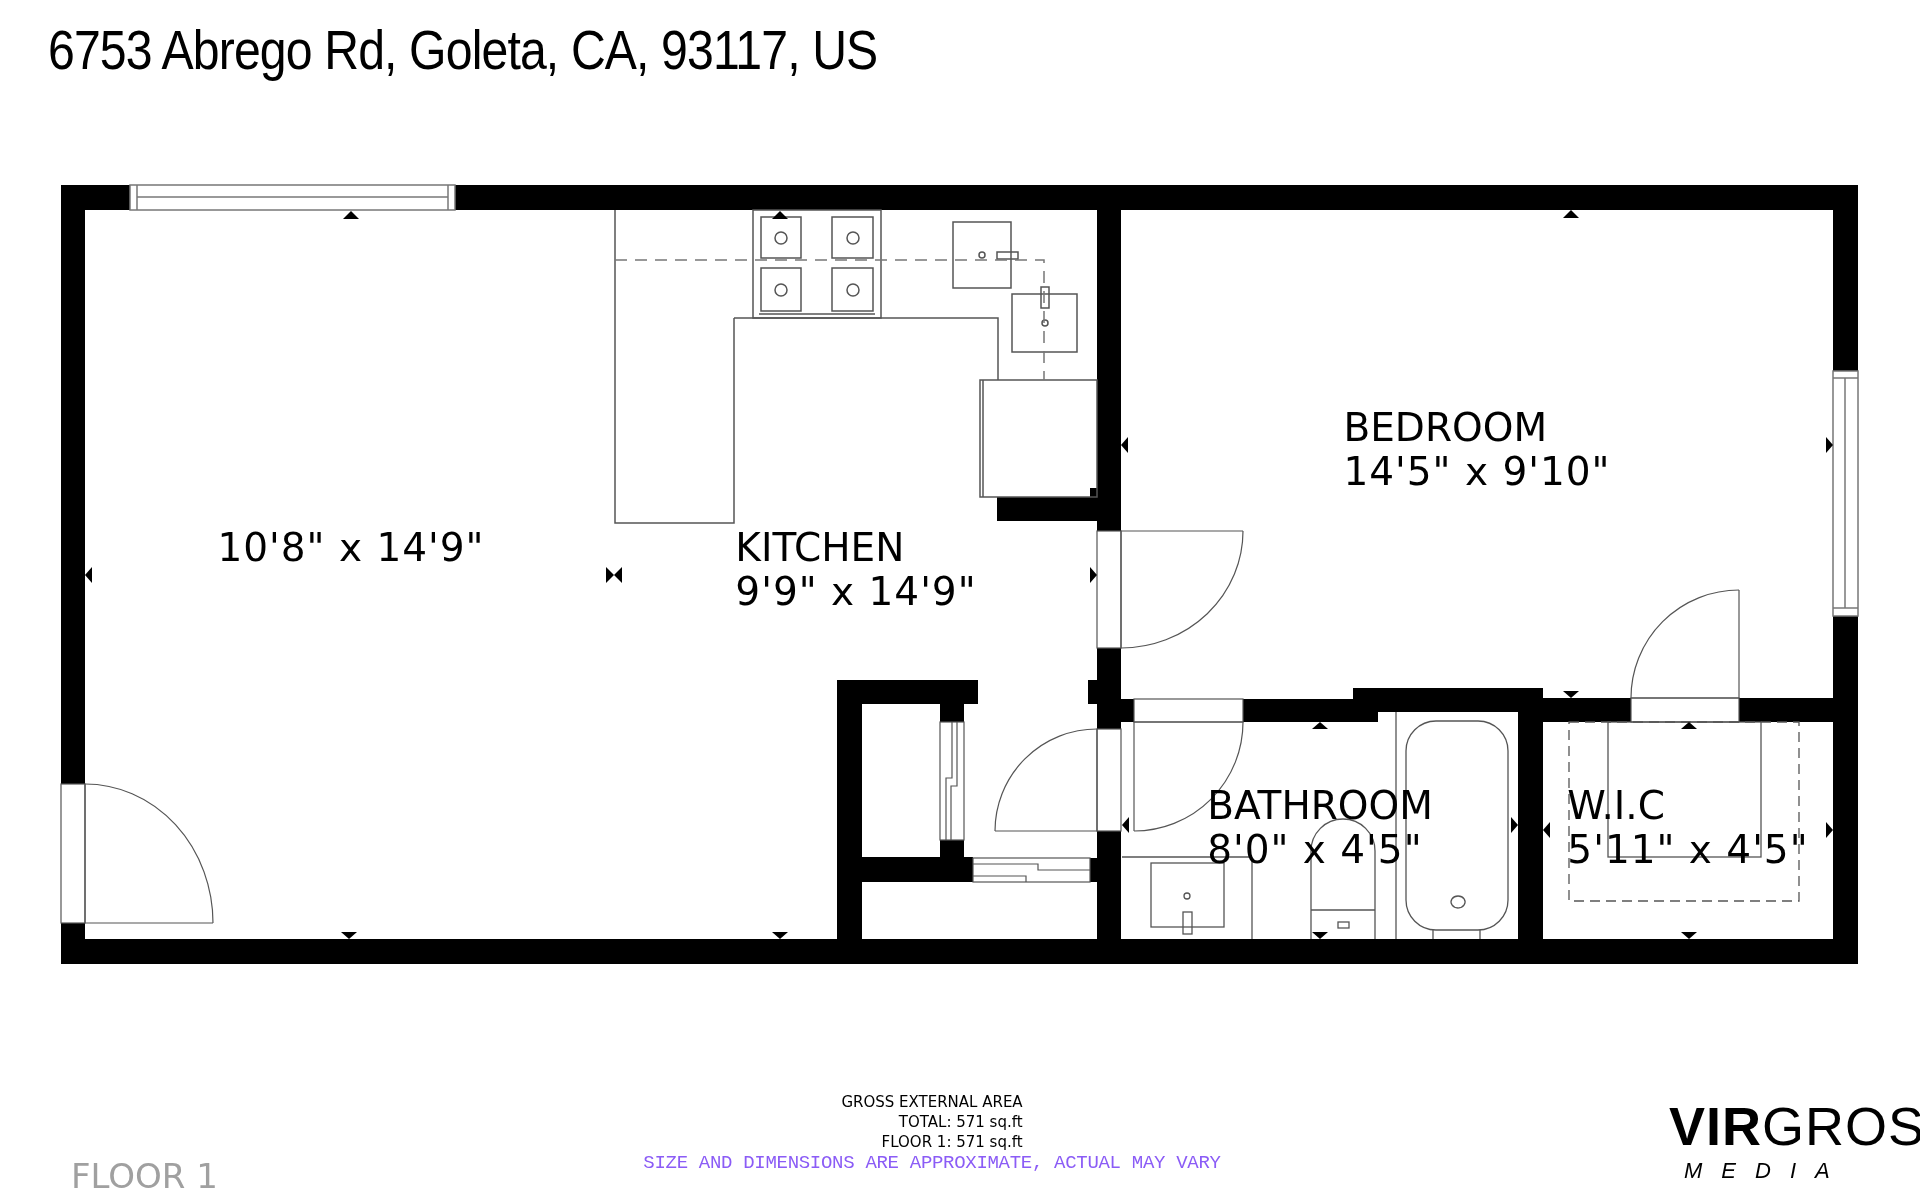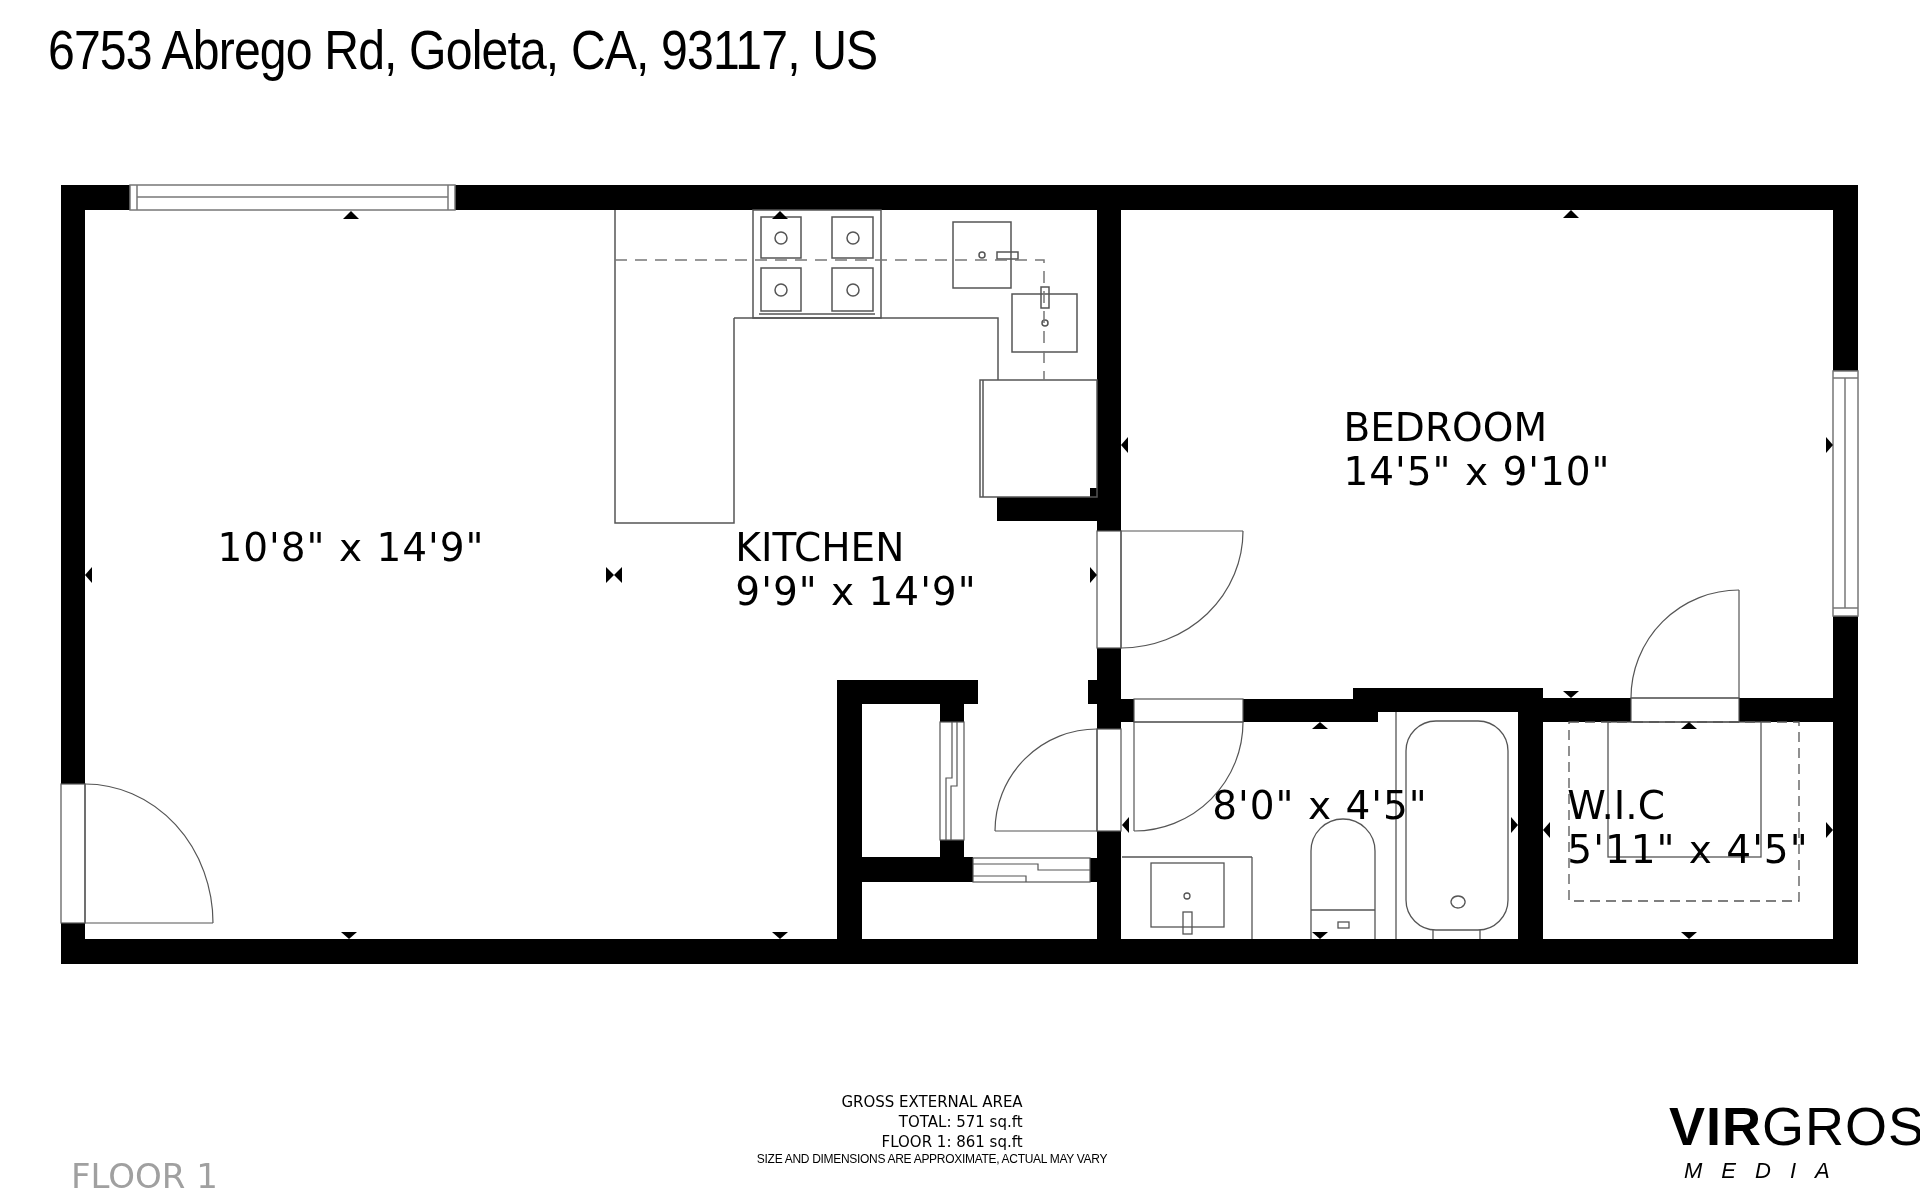--- a/index.html
+++ b/index.html
@@ -2,21 +2,21 @@
 <html><head>
 <meta charset="utf-8">
 <style>
   html, body { margin: 0; padding: 0; background: #ffffff; }
   body { width: 1920px; height: 1200px; position: relative; overflow: hidden; font-family: "DejaVu Sans", sans-serif; color: #000; }
   .title { position: absolute; left: 48px; top: 14px; font-family: "Liberation Sans", sans-serif; font-size: 56px; line-height: 72px; letter-spacing: -1px; white-space: nowrap; transform-origin: left center; transform: scaleX(0.86); }
   .plan { position: absolute; left: 0; top: 0; width: 1920px; height: 1000px; }
   .room-label { position: absolute; text-align: left; font-family: "DejaVu Sans", sans-serif; font-size: 39px; line-height: 44px; white-space: nowrap; transform: translateX(-50%); }
   .room-label .dim { display: block; letter-spacing: 1px; }
   .footer-area { position: absolute; left: 932px; top: 1092px; transform: translateX(-50%); text-align: right; font-family: "DejaVu Sans", sans-serif; font-size: 15px; line-height: 20px; white-space: nowrap; }
-  .disclaimer { position: absolute; left: 932px; top: 1152px; transform: translateX(-50%); font-family: Liberation Sans, sans-serif; font-size: 12px; color: #000000; white-space: nowrap; letter-spacing: -0.3px; }
+  .disclaimer { position: absolute; left: 932px; top: 1152px; transform: translateX(-50%); font-family: Liberation Mono, monospace; font-size: 19px; color: #8b5cf6; white-space: nowrap; letter-spacing: -0.3px; }
   .floor-tag { position: absolute; left: 27px; top: 1156px; font-family: "DejaVu Sans", sans-serif; font-size: 34px; color: #a0a0a0; white-space: nowrap; margin-left: 44px; }
   .logo { position: absolute; left: 1622px; top: 1098px; width: 290px; height: 90px; }
   .logo-main { position: absolute; left: 0; top: 0; font-family: "Liberation Sans", sans-serif; font-size: 54px; line-height: 56px; white-space: nowrap; letter-spacing: 1px; }
   .logo-main .bold { font-weight: bold; margin-left: 47px; }
   .logo-sub { position: absolute; left: 62px; top: 60px; font-family: "Liberation Sans", sans-serif; font-size: 22px; letter-spacing: 19px; white-space: nowrap; font-style: italic; }
 </style>
 </head>
 <body>
 
 <div class="title">6753 Abrego Rd, Goleta, CA, 93117, US</div>
@@ -190,31 +190,32 @@
 </div>
 <div class="room-label" style="left:856px; top:526px;">
   <span>KITCHEN</span>
   <span class="dim">9'9" x 14'9"</span>
 </div>
 <div class="room-label" style="left:1477px; top:406px;">
   <span>BEDROOM</span>
   <span class="dim">14'5" x 9'10"</span>
 </div>
 <div class="room-label" style="left:1320px; top:784px;">
+  <span>BATHROOM</span>
   <span class="dim">8'0" x 4'5"</span>
 </div>
 <div class="room-label" style="left:1688px; top:784px;">
   <span>W.I.C</span>
   <span class="dim">5'11" x 4'5"</span>
 </div>
 
 <div class="footer-area">
   <div>GROSS EXTERNAL AREA</div>
   <div>TOTAL: 571 sq.ft</div>
-  <div>FLOOR 1: 861 sq.ft</div>
+  <div>FLOOR 1: 571 sq.ft</div>
 </div>
 <div class="disclaimer">SIZE AND DIMENSIONS ARE APPROXIMATE, ACTUAL MAY VARY</div>
 <div class="floor-tag">FLOOR 1</div>
 
 <div class="logo">
   <div class="logo-main"><span class="bold">VIR</span><span>GROSS</span></div>
   <div class="logo-sub">MEDIA</div>
 </div>
 
 </body></html>

